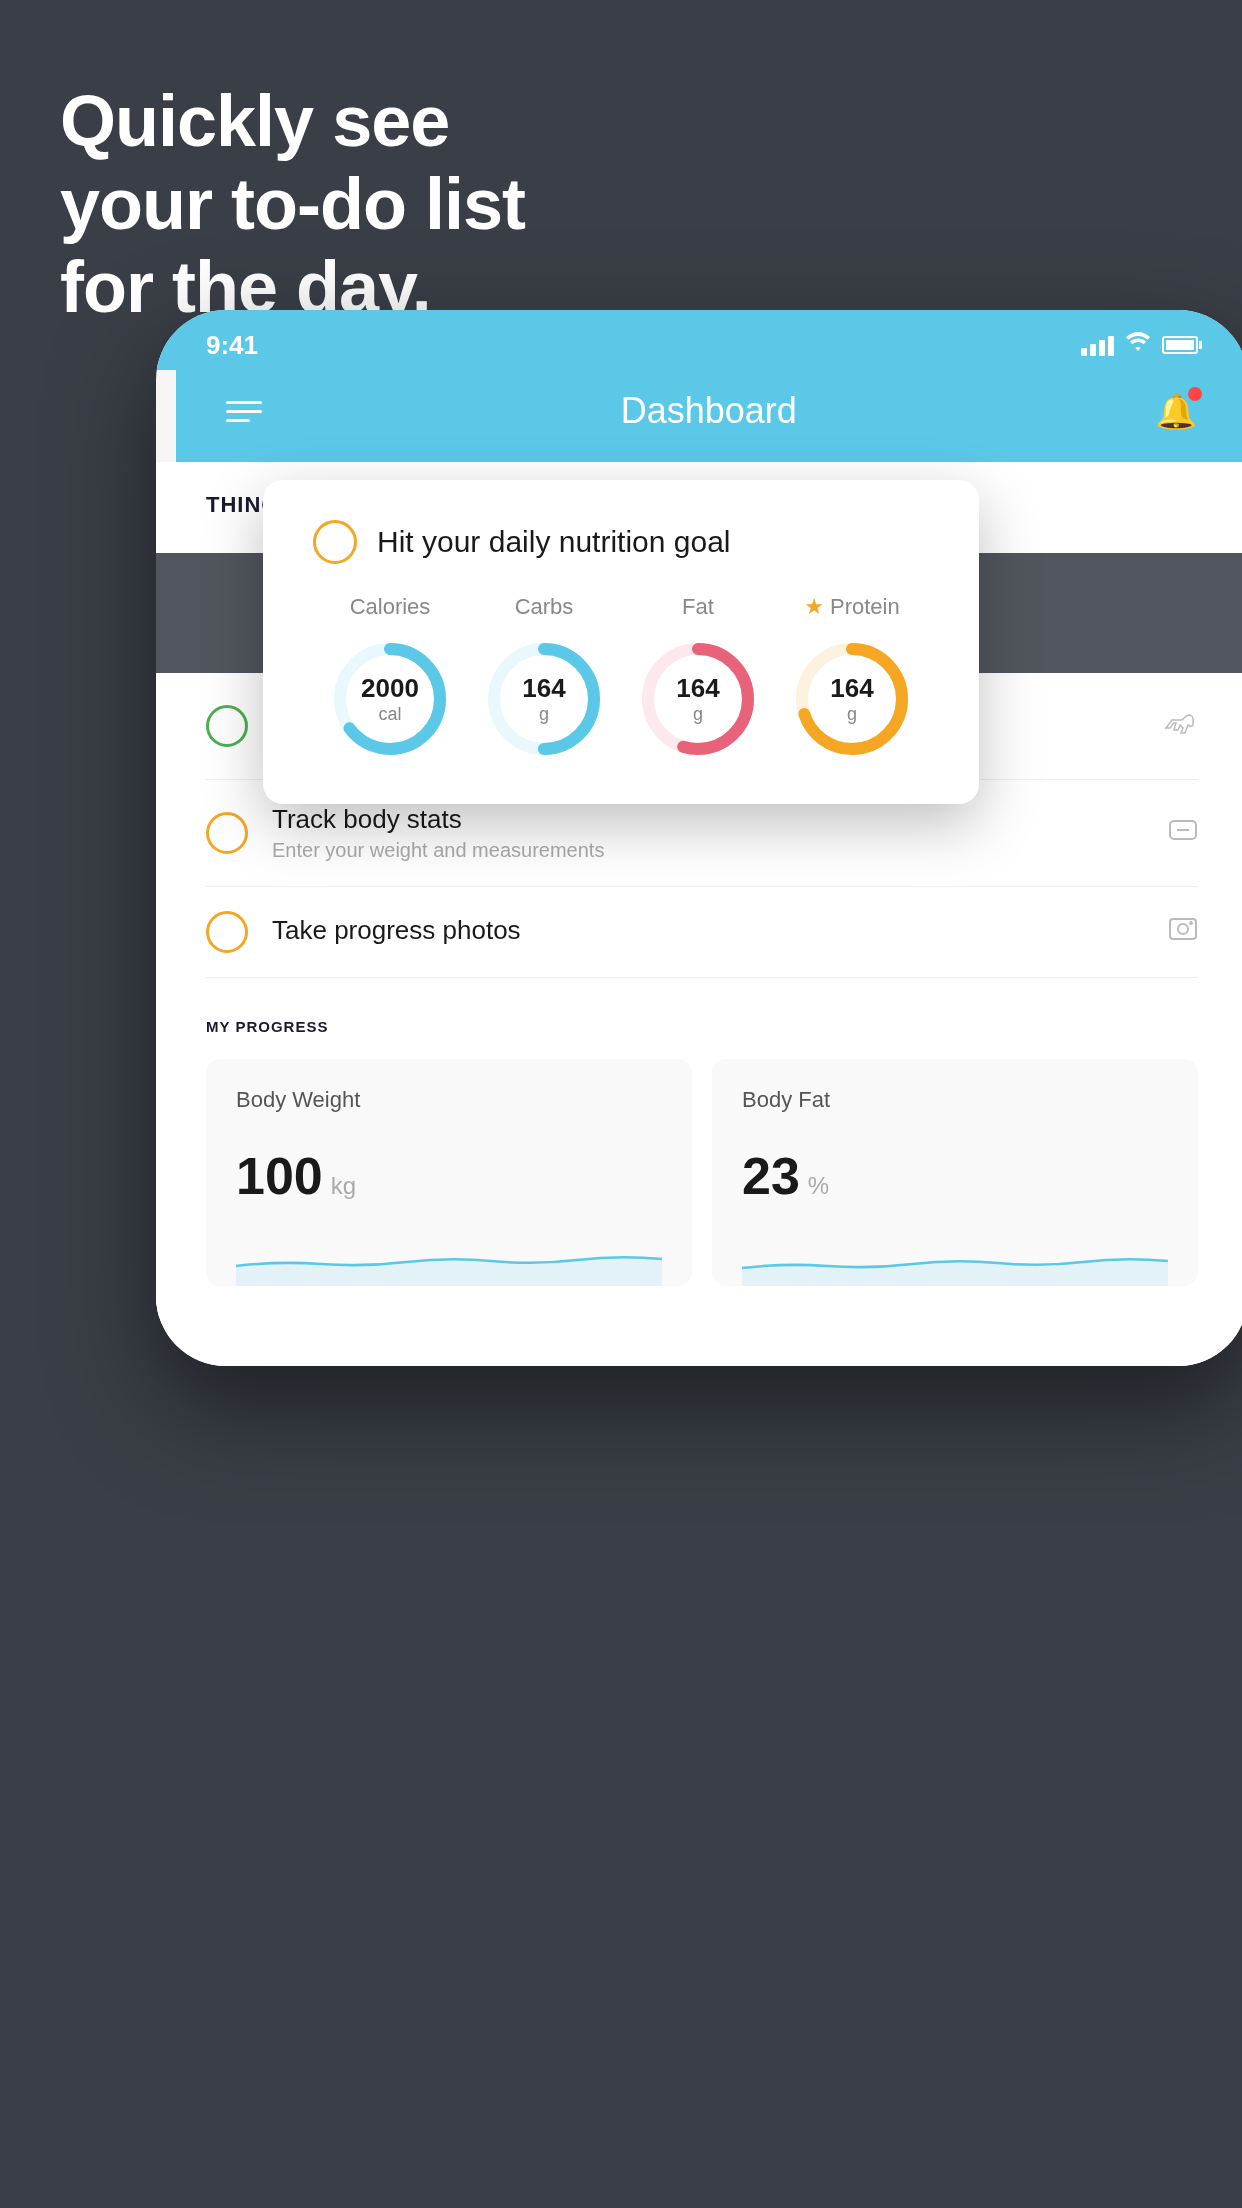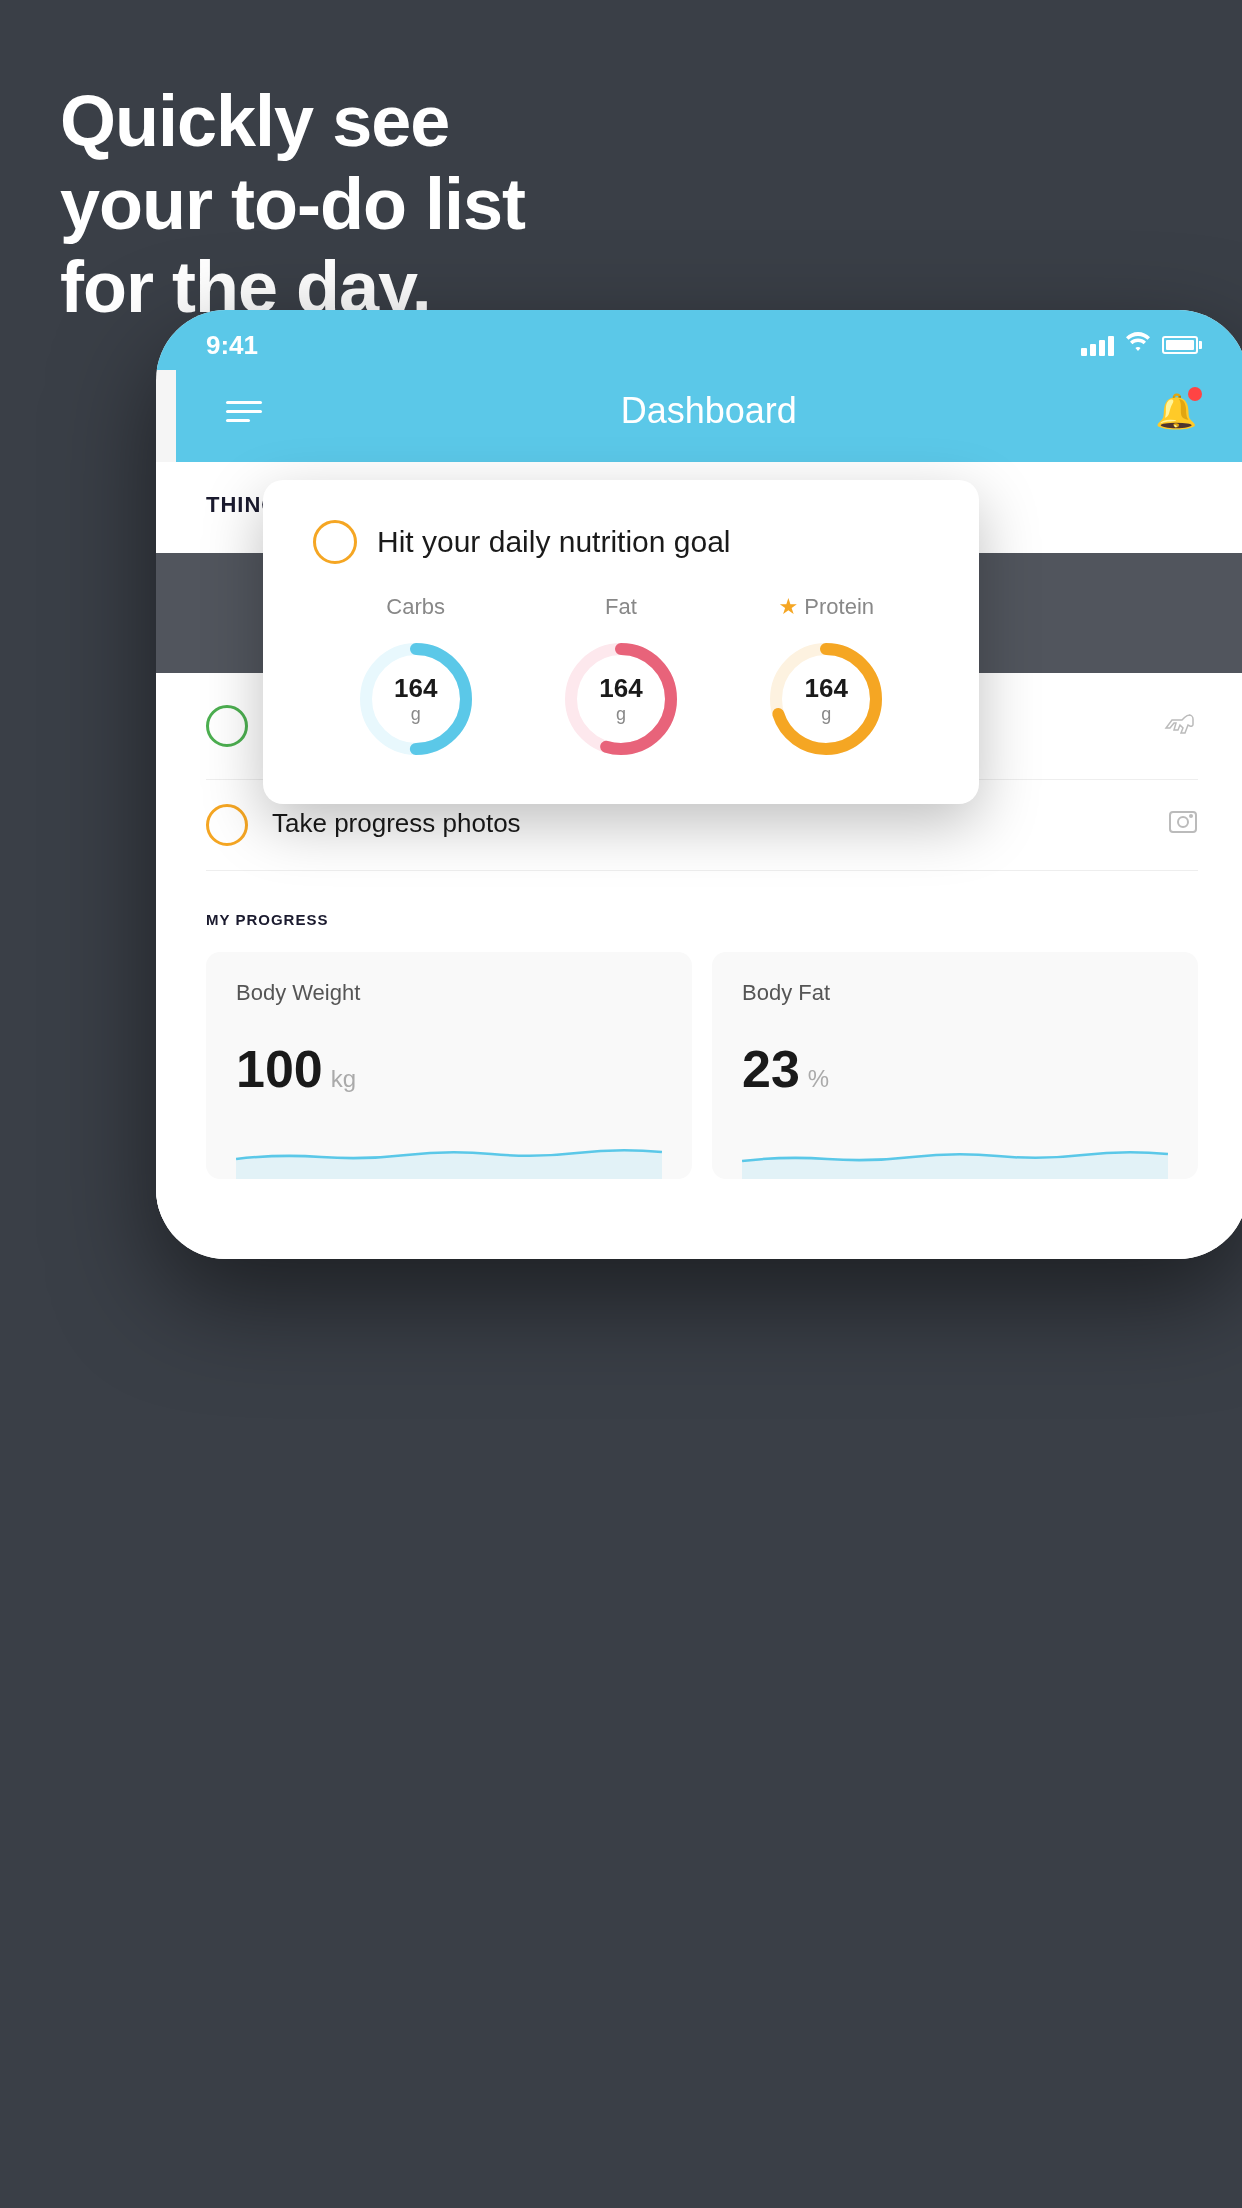--- a/index.html
+++ b/index.html
@@ -407,20 +407,33 @@
             <div class="todo-title">Running</div>
             <div class="todo-subtitle">Track your stats (target: 5km)</div>
           </div>
           <span class="todo-icon">
             <svg width="34" height="28" viewBox="0 0 34 28" fill="none">
               <path d="M26 6c-2 0-4 1-5.5 2.5L18 11H8l-6 8h4l4-5h2l-2 7h4l2-5 3 3-2 5h4l3-8 2 1c1.5.5 3 0 3-1.5V10c0-2.2-1.8-4-4-4z" stroke="#bbb" stroke-width="1.5" fill="none"></path>
             </svg>
           </span>
         </div>
 
+        <div class="todo-item">
+          <div class="todo-circle yellow"></div>
+          <div class="todo-text">
+            <div class="todo-title">Track body stats</div>
+            <div class="todo-subtitle">Enter your weight and measurements</div>
+          </div>
+          <span class="todo-icon">
+            <svg width="30" height="30" viewBox="0 0 30 30" fill="none">
+              <rect x="2" y="6" width="26" height="18" rx="4" stroke="#bbb" stroke-width="2"></rect>
+              <line x1="9" y1="15" x2="21" y2="15" stroke="#bbb" stroke-width="2"></line>
+            </svg>
+          </span>
+        </div>
 
         <div class="todo-item">
           <div class="todo-circle yellow"></div>
           <div class="todo-text">
             <div class="todo-title">Take progress photos</div>
           </div>
           <span class="todo-icon">
             <svg width="30" height="30" viewBox="0 0 30 30" fill="none">
               <rect x="2" y="5" width="26" height="20" rx="3" stroke="#bbb" stroke-width="2"></rect>
               <circle cx="15" cy="15" r="5" stroke="#bbb" stroke-width="2"></circle>
@@ -470,20 +483,33 @@
   </div>
 </div>
 
 <div class="floating-card">
   <div class="card-title-row">
     <div class="circle-check"></div>
     <span class="card-title">Hit your daily nutrition goal</span>
   </div>
   <div class="nutrition-grid">
 
+    <div class="nutrition-item">
+      <span class="nutrition-label">Calories</span>
+      <div class="donut-wrapper">
+        <svg width="130" height="130" viewBox="0 0 130 130">
+          <circle cx="65" cy="65" r="50" fill="none" stroke="#e8f8fd" stroke-width="12"></circle>
+          <circle cx="65" cy="65" r="50" fill="none" stroke="#5bc8e8" stroke-width="12" stroke-dasharray="204 314" stroke-dashoffset="0" stroke-linecap="round"></circle>
+        </svg>
+        <div class="donut-center">
+          <span class="donut-value">2000</span>
+          <span class="donut-unit">cal</span>
+        </div>
+      </div>
+    </div>
 
     <div class="nutrition-item">
       <span class="nutrition-label">Carbs</span>
       <div class="donut-wrapper">
         <svg width="130" height="130" viewBox="0 0 130 130">
           <circle cx="65" cy="65" r="50" fill="none" stroke="#e8f8fd" stroke-width="12"></circle>
           <circle cx="65" cy="65" r="50" fill="none" stroke="#5bc8e8" stroke-width="12" stroke-dasharray="157 314" stroke-dashoffset="0" stroke-linecap="round"></circle>
         </svg>
         <div class="donut-center">
           <span class="donut-value">164</span>

